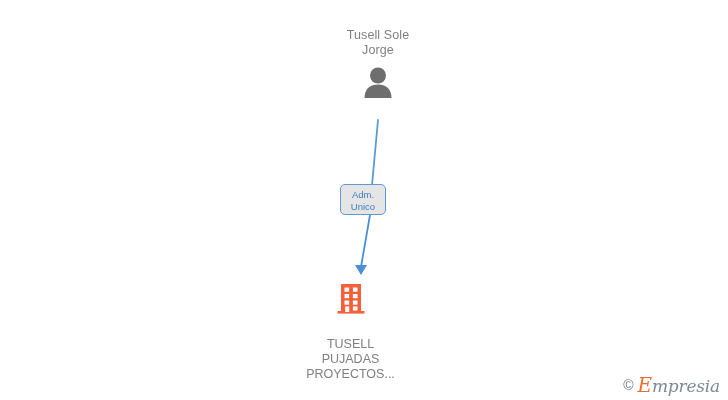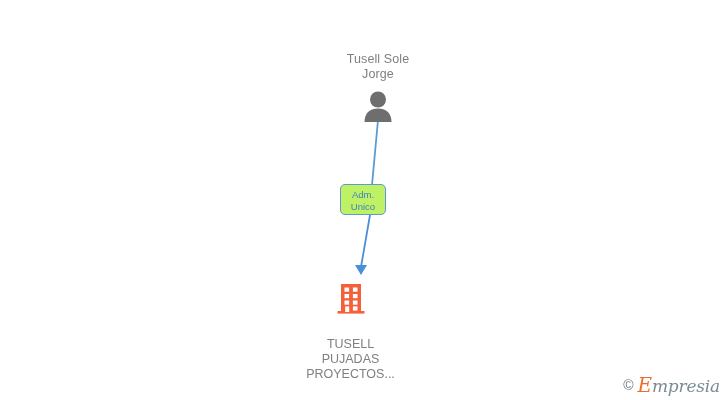--- a/index.html
+++ b/index.html
@@ -31,21 +31,21 @@
     top: 0;
     width: 728px;
     height: 400px;
     pointer-events: none;
   }
 
   
   #person-node {
     position: absolute;
     left: 308px;
-    top: 52px;
+    top: 28px;
     width: 140px;
     text-align: center;
   }
   #person-node .node-label {
     font-size: 12.5px;
     line-height: 15px;
     color: #808080;
     letter-spacing: .1px;
     white-space: pre-line;
   }
@@ -58,21 +58,21 @@
   
   #role-node {
     position: absolute;
     left: 340px;
     top: 184px;
     width: 46px;
     height: 31px;
     box-sizing: border-box;
     border: 1.4px solid #5b9bd5;
     border-radius: 5px;
-    background: #bef264;
+    background: #e5e5e5;
     color: #3f7fc1;
     font-size: 9.5px;
     line-height: 11.5px;
     text-align: center;
     padding-top: 4px;
     white-space: pre-line;
   }
 
   
   #company-node {

